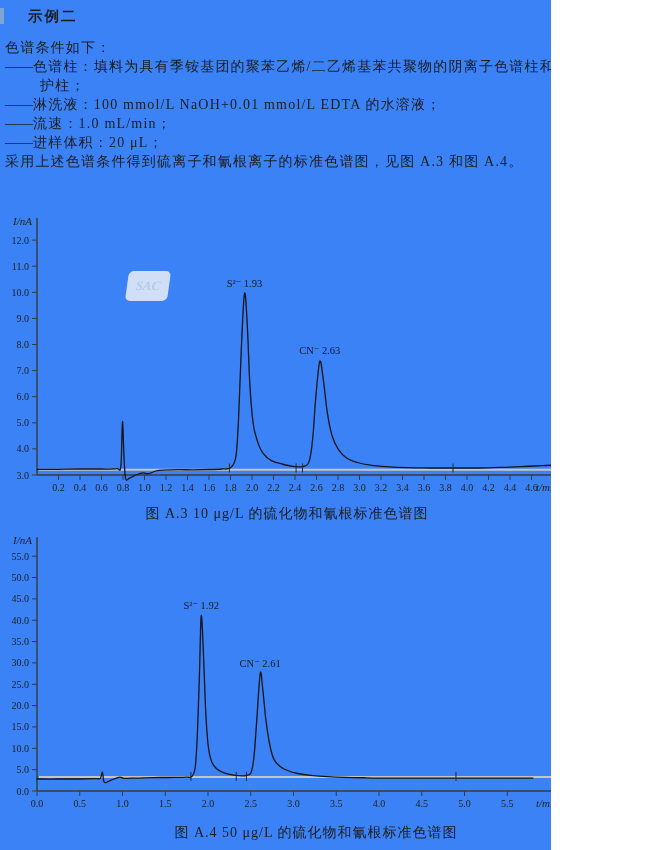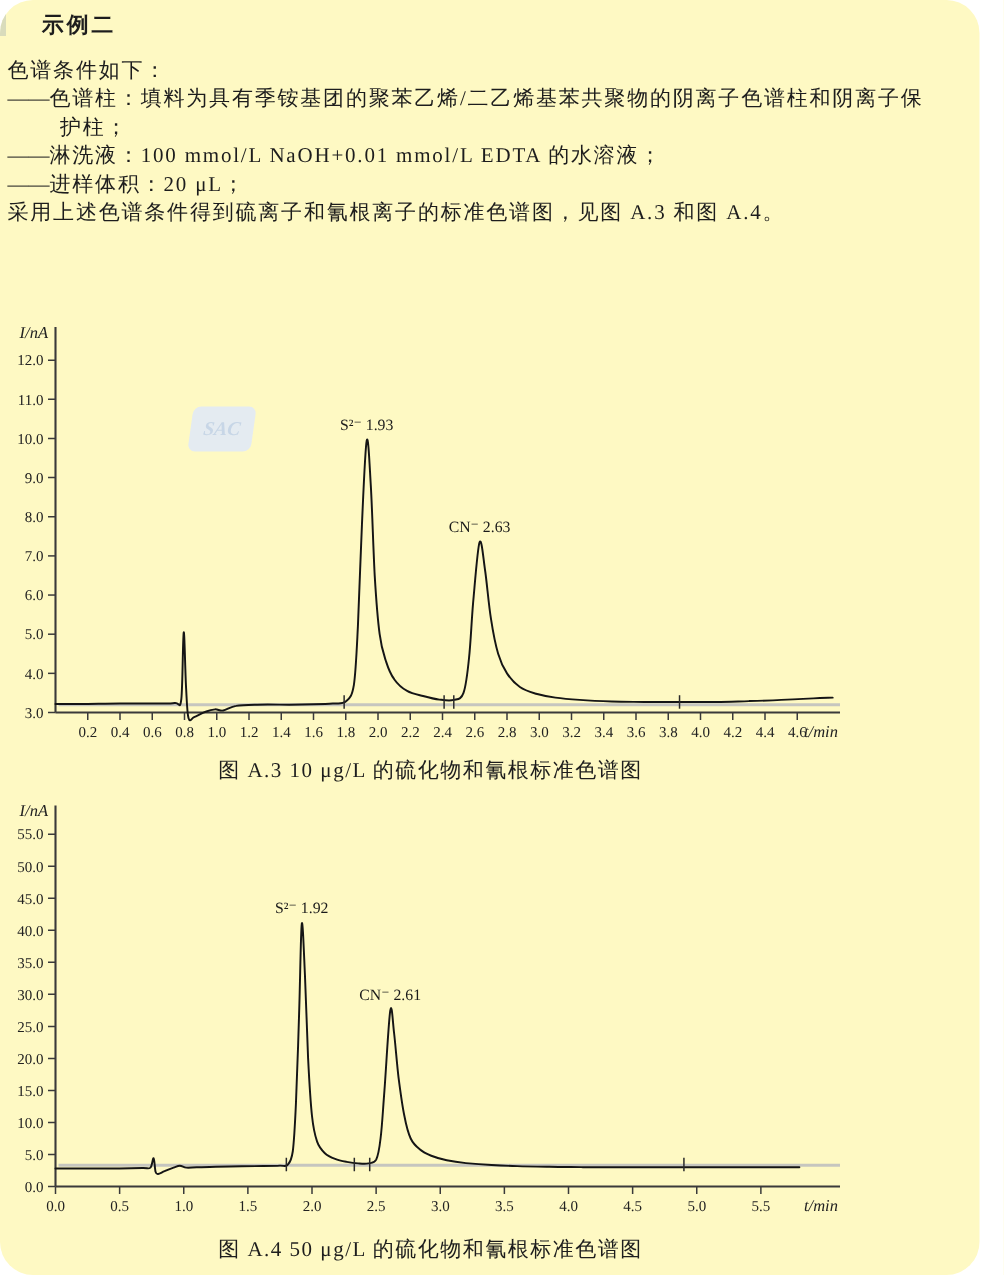--- a/index.html
+++ b/index.html
@@ -1,20 +1,19 @@
 <!DOCTYPE html>
 <html><head>
 <meta charset="utf-8">
 <style>
   html,body{margin:0;padding:0;background:#ffffff;}
   .page{
-    position:relative; width:653px; height:850px; overflow:hidden;
-    background:#fef9c3; color:#1d1d1d;
+    position:relative; width:551px; height:850px; overflow:hidden;
+    background:#3b82f6; color:#1d1d1d;
     font-family:"Liberation Serif","DejaVu Serif",serif;
-    border-radius:22px;
   }
   .hdr{
     position:absolute; top:7px; left:28px;
     font-size:14.5px; font-weight:bold; letter-spacing:2px;
   }
   .edge-artifact{
     position:absolute; left:0; top:8px; width:4px; height:16px;
     background:#b9c4b6; opacity:.55;
   }
   .textblock{
@@ -31,38 +30,39 @@
     opacity:.9;
   }
   svg.chart{ position:absolute; left:0; width:669px; height:285px; }
   #chart-a3{ top:215px; }
   #chart-a4{ top:530px; }
   .caption{
     position:absolute; left:0; width:574px; text-align:center;
     font-size:14px; font-weight:normal; letter-spacing:1px;
   }
   #cap-a3{ top:505px; }
-  #cap-a4{ top:824px; }
+  #cap-a4{ top:824px;padding-left:29px; }
   
   .tick{ font-family:"Liberation Serif","DejaVu Serif",serif; font-size:10px; fill:#222; }
   .axlab{ font-family:"Liberation Serif","DejaVu Serif",serif; font-size:11px; font-style:italic; fill:#222; }
   .pklab{ font-family:"Liberation Serif","DejaVu Serif",serif; font-size:10.5px; fill:#1a1a1a; }
 </style>
 </head>
 <body>
 
 <div class="page">
   <div class="edge-artifact"></div>
   <div class="hdr">示例二</div>
 
   <div class="textblock">
     <div>色谱条件如下：</div>
     <div>
         <div class="cond"><span class="dash">——</span><span>色谱柱：填料为具有季铵基团的聚苯乙烯/二乙烯基苯共聚物的阴离子色谱柱和阴离子保护柱；</span></div>
         <div class="cond"><span class="dash">——</span><span>淋洗液：100 mmol/L NaOH+0.01 mmol/L EDTA 的水溶液；</span></div>
+        <div class="cond"><span class="dash">——</span><span>流速：1.0 mL/min；</span></div>
         <div class="cond"><span class="dash">——</span><span>进样体积：20 μL；</span></div>
       </div>
     <div>采用上述色谱条件得到硫离子和氰根离子的标准色谱图，见图 A.3 和图 A.4。</div>
   </div>
 
   <div class="watermark">
     <span>SAC</span>
   </div>
 
   <svg id="chart-a3" class="chart" viewBox="0 0 669 285">

